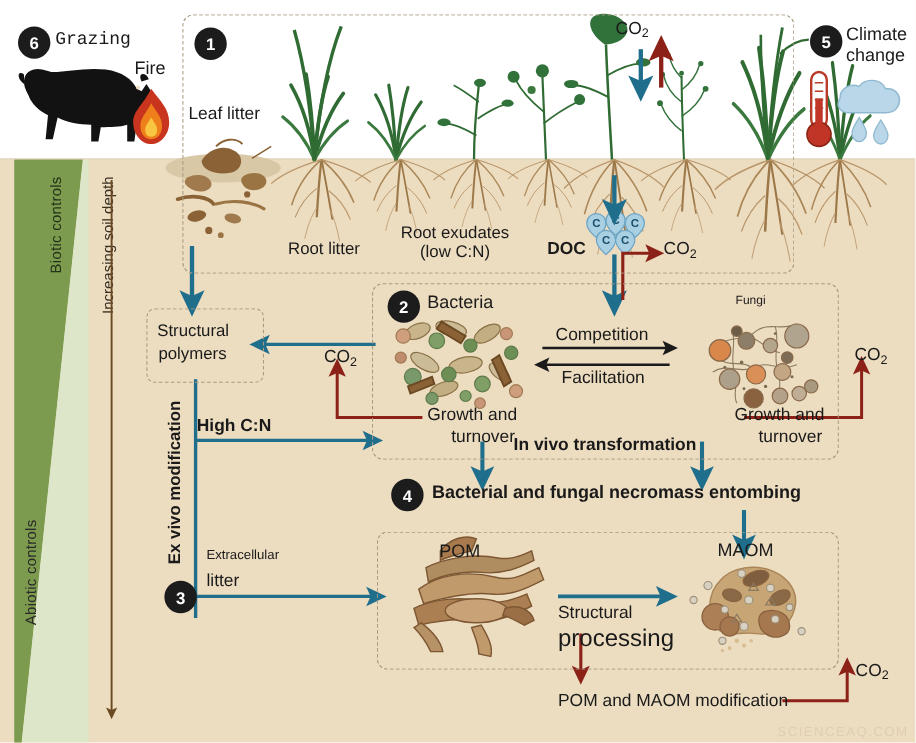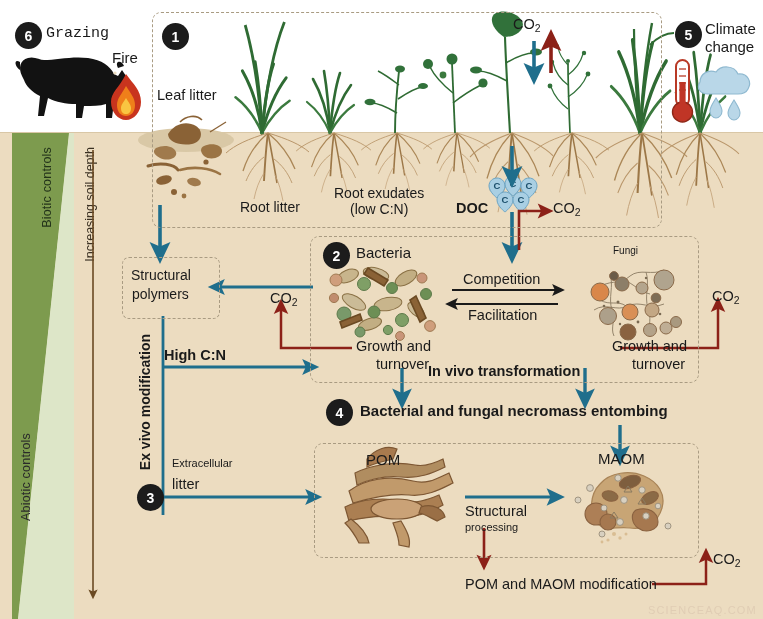--- a/index.html
+++ b/index.html
@@ -527,19 +527,19 @@
   <span class="lbl" style="left:632px;top:356px;font-size:14.5px;">turnover</span>
 
   <span class="lbl bold" style="left:360px;top:403px;font-size:15px;">Bacterial and fungal necromass entombing</span>
 
   <span class="lbl bold" style="left:428px;top:363px;font-size:14.5px;">In vivo transformation</span>
 
   <span class="lbl" style="left:366px;top:452px;font-size:15px;">POM</span>
   <span class="lbl" style="left:598px;top:451px;font-size:15px;">MAOM</span>
 
   <span class="lbl" style="left:465px;top:503px;font-size:14.5px;">Structural</span>
-  <span class="lbl" style="left:465px;top:521px;font-size:11px;">processing</span>
+  <span class="lbl" style="left:465px;top:521px;font-size:20px;">processing</span>
 
   <span class="lbl" style="left:465px;top:576px;font-size:14.5px;">POM and MAOM modification</span>
   <span class="lbl" style="left:713px;top:551px;font-size:14.5px;"><span>CO</span><span class="sub">2</span></span>
 
   <span class="watermark">SCIENCEAQ.COM</span>
 </div>
 
 </body></html>

